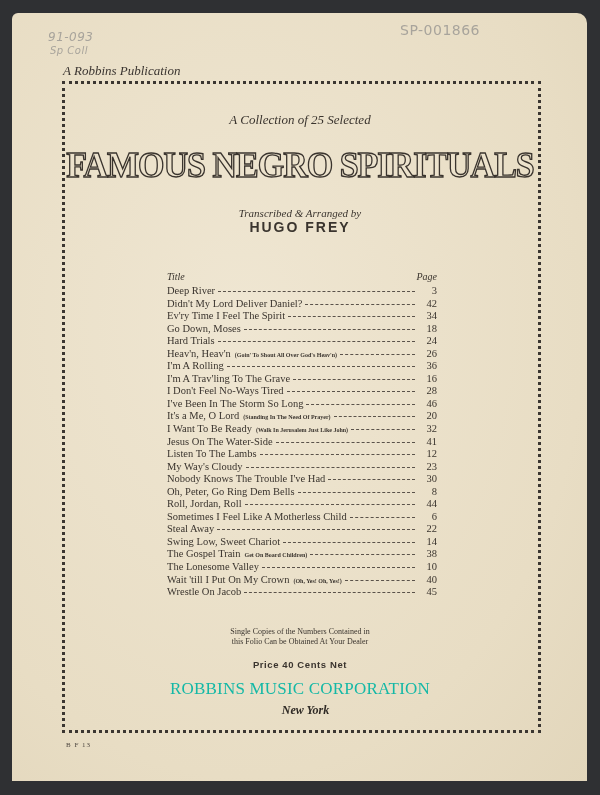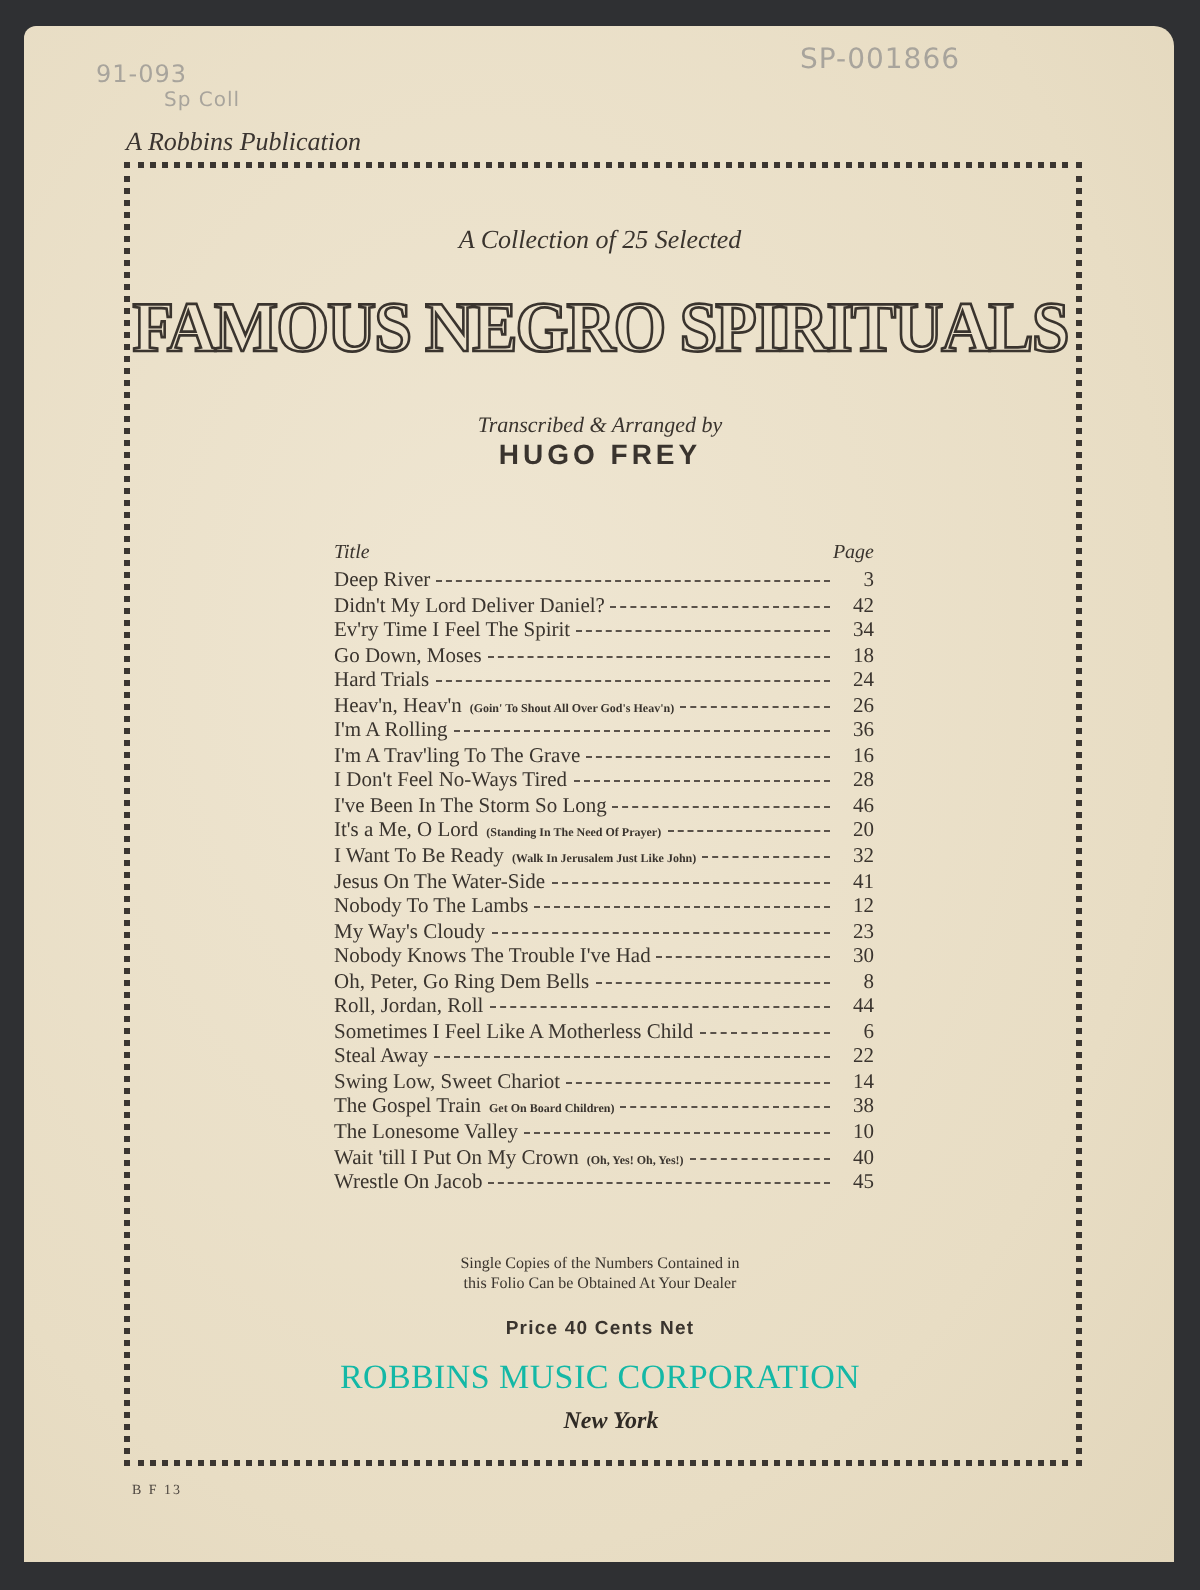--- a/index.html
+++ b/index.html
@@ -16,24 +16,25 @@
       width: 575px; height: 768px;
       background: #ece2cc;
       background-image: radial-gradient(ellipse at 40% 40%, #efe6d2 0%, #e8ddc4 70%, #e2d6bb 100%);
       border-top-right-radius: 10px;
       border-top-left-radius: 6px;
     }
     .handwriting {
       position: absolute;
       font-family: "DejaVu Sans", sans-serif;
       color: #a8a49c;
+      font-style: italic;
       letter-spacing: 0.5px;
     }
     .hw-1 { left: 48px; top: 30px; font-size: 12px; }
-    .hw-2 { left: 50px; top: 45px; font-size: 10px; margin-left: 32px; }
+    .hw-2 { left: 50px; top: 45px; font-size: 10px; }
     .hw-3 { left: 400px; top: 22px; font-size: 14px; font-style: normal; }
 
     .publication {
       position: absolute;
       left: 63px; top: 63px;
       font-family: "Liberation Serif", serif;
       font-style: italic;
       font-size: 13px;
       color: #3a3430;
     }
@@ -244,21 +245,21 @@
         <span class="toc-sub">(Walk In Jerusalem Just Like John)</span>
         <span class="toc-leader"></span>
         <span class="toc-page">32</span>
       </div>
       <div class="toc-row">
         <span class="toc-title">Jesus On The Water-Side</span>
         <span class="toc-leader"></span>
         <span class="toc-page">41</span>
       </div>
       <div class="toc-row">
-        <span class="toc-title">Nobody To The Lambs</span>
+        <span class="toc-title">Listen To The Lambs</span>
         <span class="toc-leader"></span>
         <span class="toc-page">12</span>
       </div>
       <div class="toc-row">
         <span class="toc-title">My Way's Cloudy</span>
         <span class="toc-leader"></span>
         <span class="toc-page">23</span>
       </div>
       <div class="toc-row">
         <span class="toc-title">Nobody Knows The Trouble I've Had</span>

